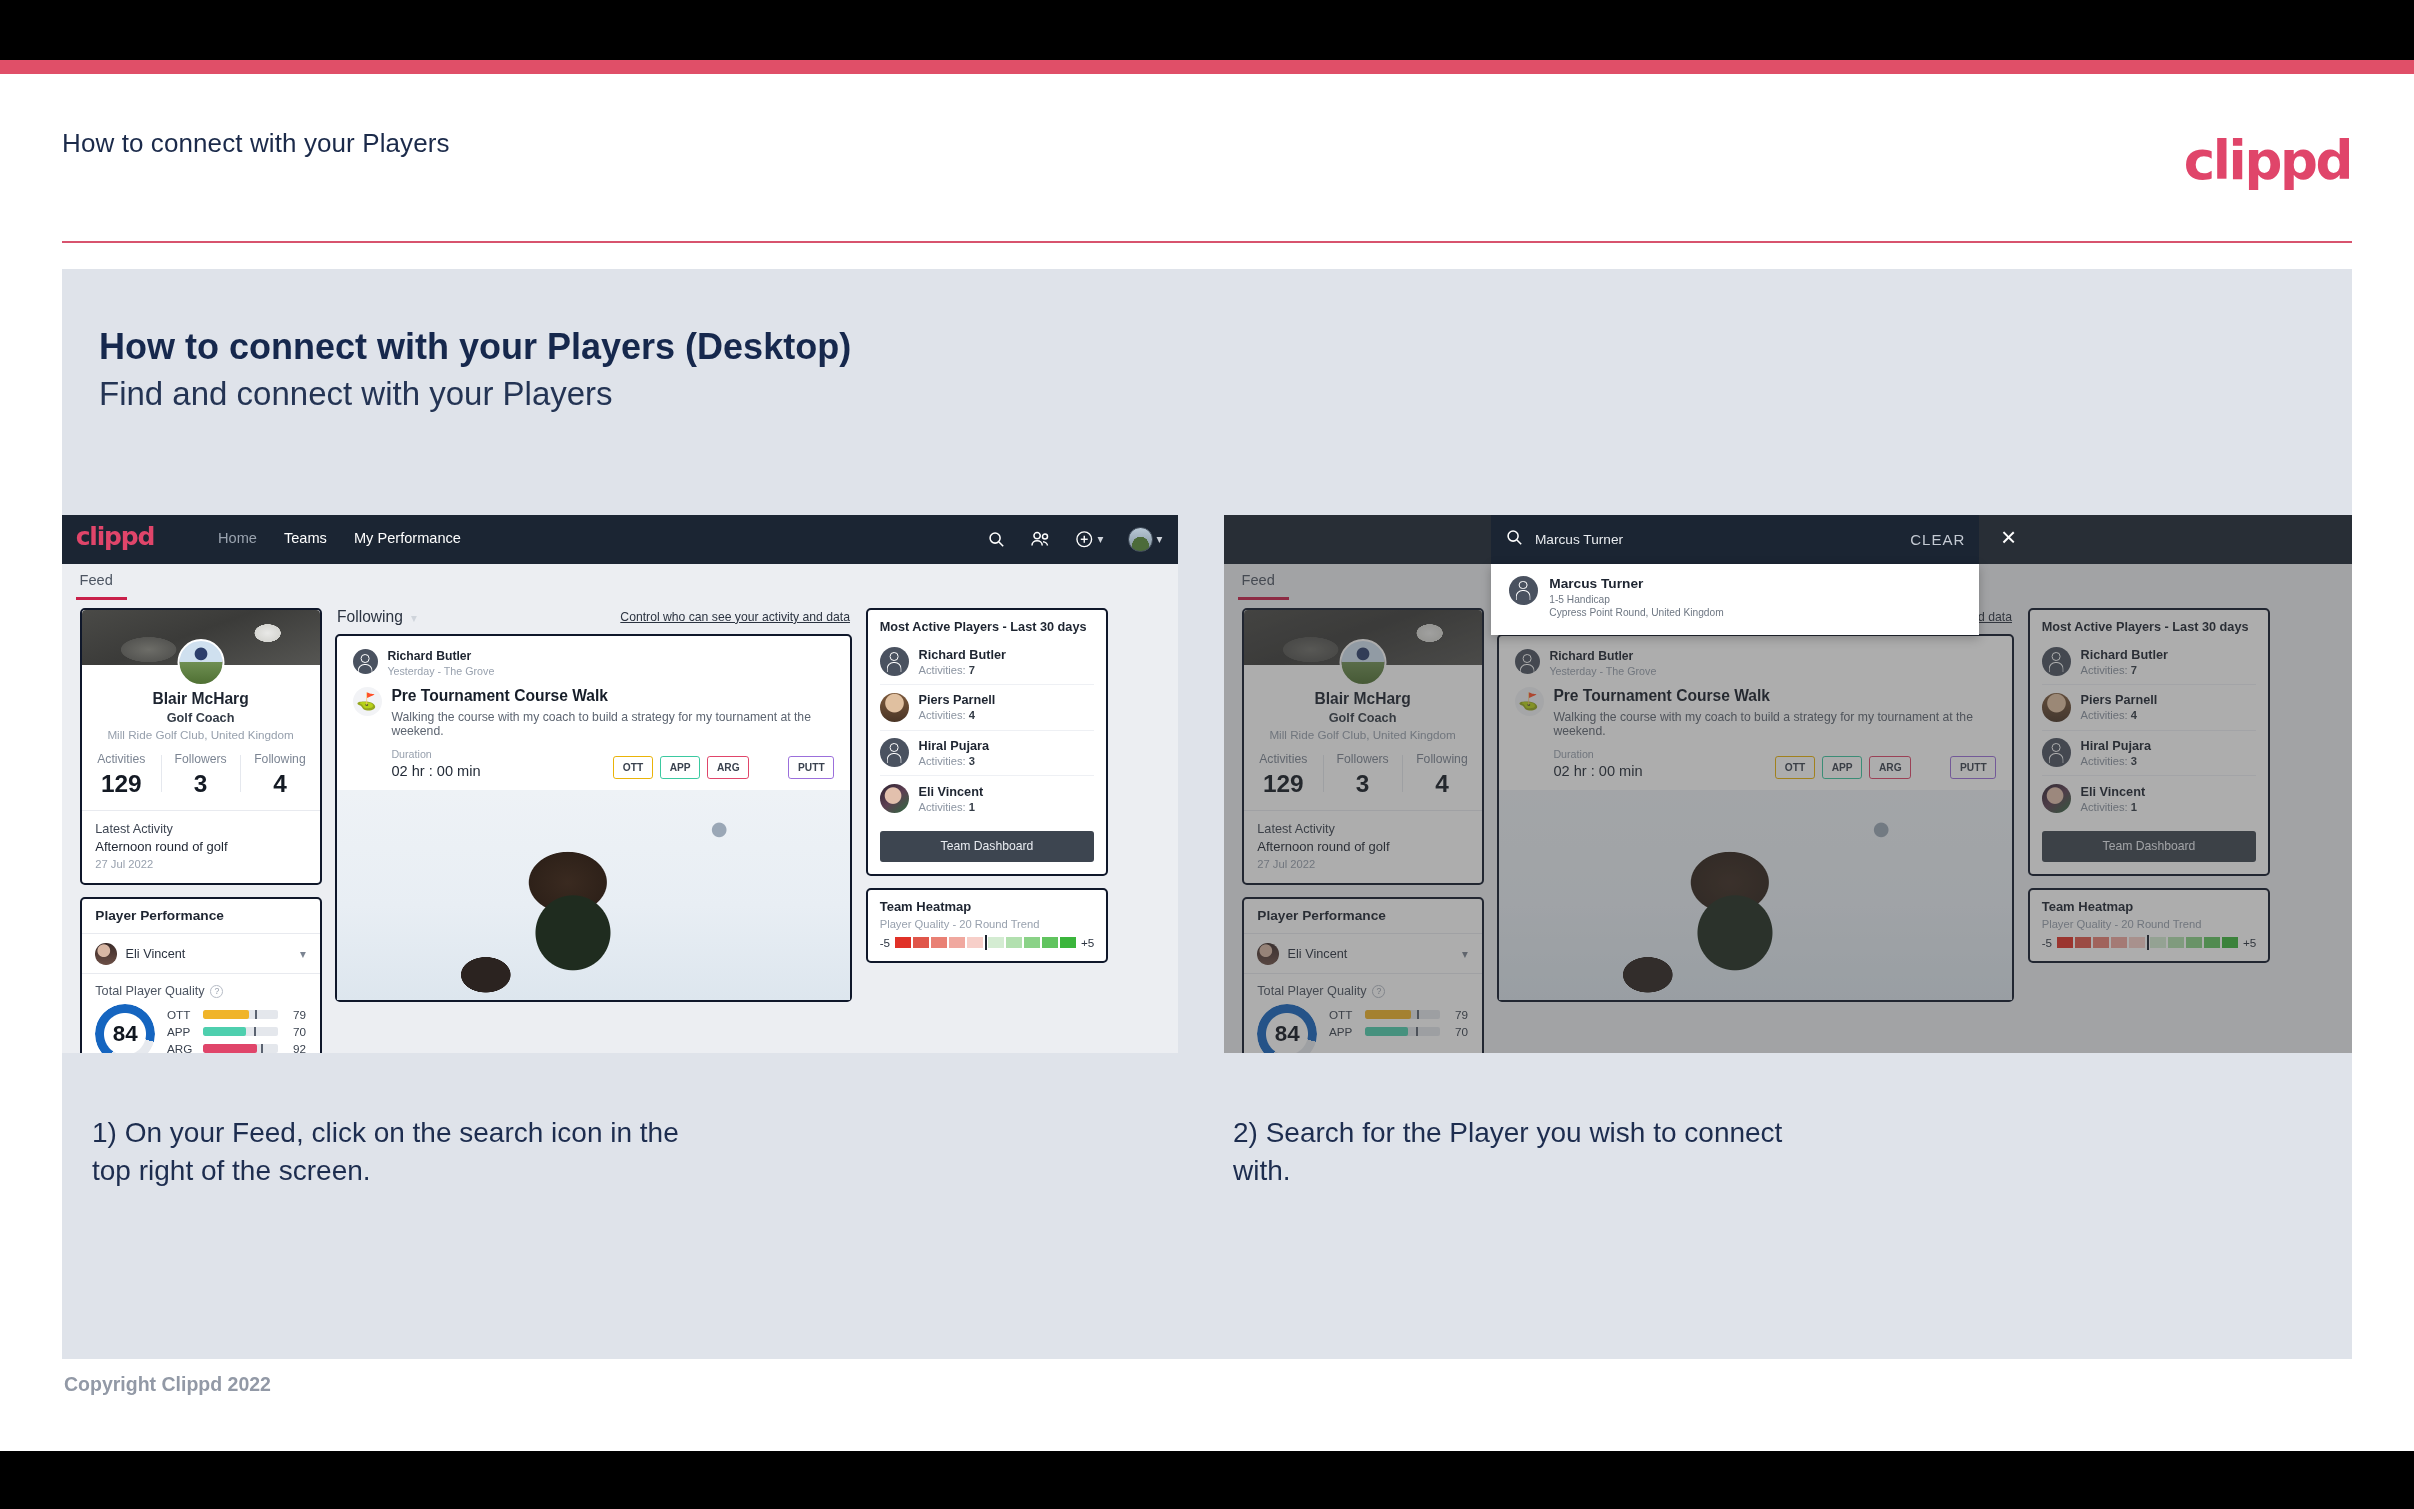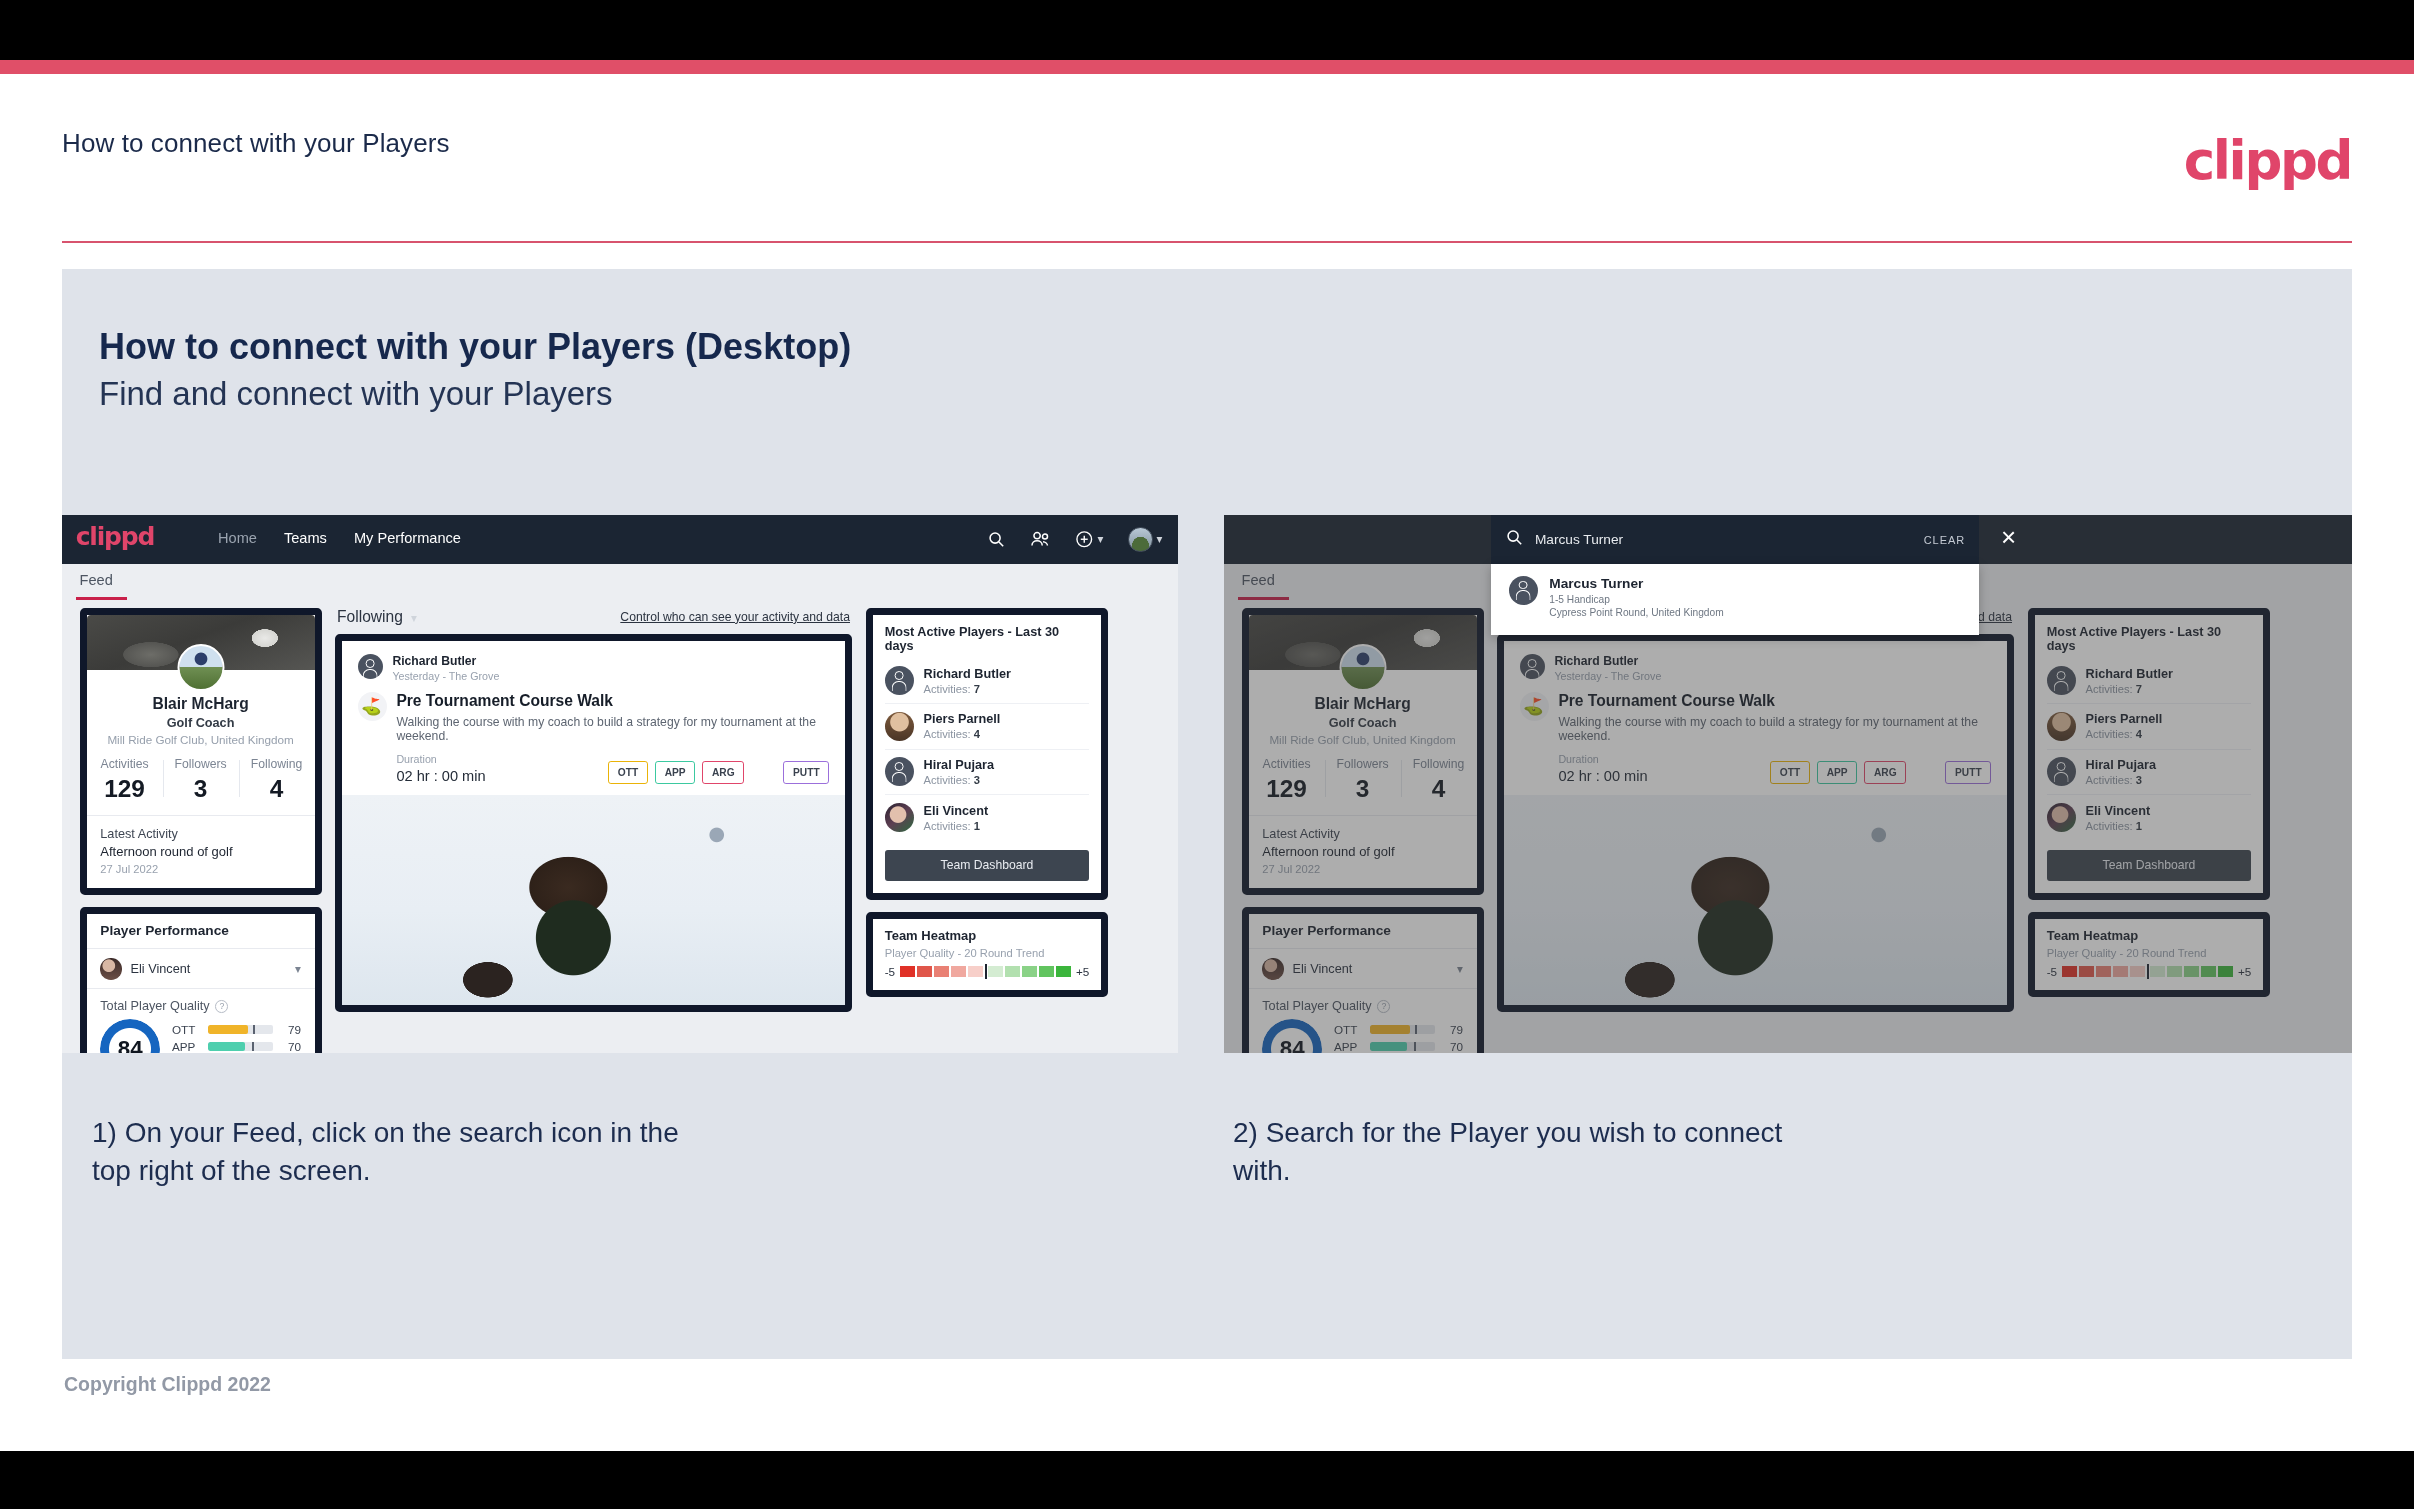--- a/index.html
+++ b/index.html
@@ -97,21 +97,21 @@
     position:absolute; left:17.6px; top:7.8px; font-size:14.6px; color:#4d5562;
   }
   .tabsbar .tab-underline {
     position:absolute; left:13.7px; top:33px; width:51px; height:2.9px; background:#c9204a;
   }
 
   .board {
     position:absolute; left:0; top:85px; width:100%; bottom:0;
     background:#eceef2;
   }
-  .card { background:#fff; border:7px solid #0f172a; border-radius:4.9px; }
+  .card { background:#fff; border:2px solid #0f172a; border-radius:4.9px; }
 
   
   .col-left { position:absolute; left:17.6px; top:7.8px; width:242px; }
   .cover {
     height:55px; border-radius:3.9px 3.9px 0 0;
     background:
       radial-gradient(ellipse 21.5px 14.6px at 78% 42%, #e9e9e7 0%, #d6d6d2 60%, transparent 62%),
       radial-gradient(ellipse 39px 17.6px at 28% 72%, #6d6d68 0%, #555552 70%, transparent 72%),
       linear-gradient(160deg, #4a4a47 0%, #3b3b39 45%, #565653 100%);
     position:relative;
@@ -218,21 +218,21 @@
   .hc { flex:1; height:10.7px; }
   .heat-marker { width:2px; height:14.6px; background:#1d2430; flex:none; }
 
   
   .dim { position:absolute; left:0; top:0; right:0; bottom:0; background:rgba(60,60,60,0.42); }
   .searchbar {
     position:absolute; left:267px; top:0; width:488px; height:49px;
     background:#1b2533; display:flex; align-items:center; padding:0 13.7px; gap:11.7px;
   }
   .searchbar .qv { flex:1; font-size:13.7px; color:#e8ebef; }
-  .searchbar .clear { font-size:11px; color:#c4cad3; letter-spacing:1px; }
+  .searchbar .clear { font-size:15px; color:#c4cad3; letter-spacing:1px; }
   .close-x { position:absolute; left:770px; top:8.8px; width:29px; height:29px; color:#fff; font-size:26px; line-height:27px; text-align:center; }
   .results {
     position:absolute; left:267px; top:49px; width:488px;
     background:#fff; padding:11.7px 0 7.8px; box-shadow:0 2.9px 9.8px rgba(0,0,0,.25);
   }
   .res-row { display:flex; gap:11.7px; padding:0 17.6px 9.8px; align-items:flex-start; }
   .res-row .rn { font-size:13.7px; font-weight:bold; color:#1d2430; }
   .res-row .rh { font-size:10.2px; color:#6e7783; margin-top:2.9px; }
   .res-row .rc { font-size:10.2px; color:#6e7783; margin-top:2px; }
 </style>

